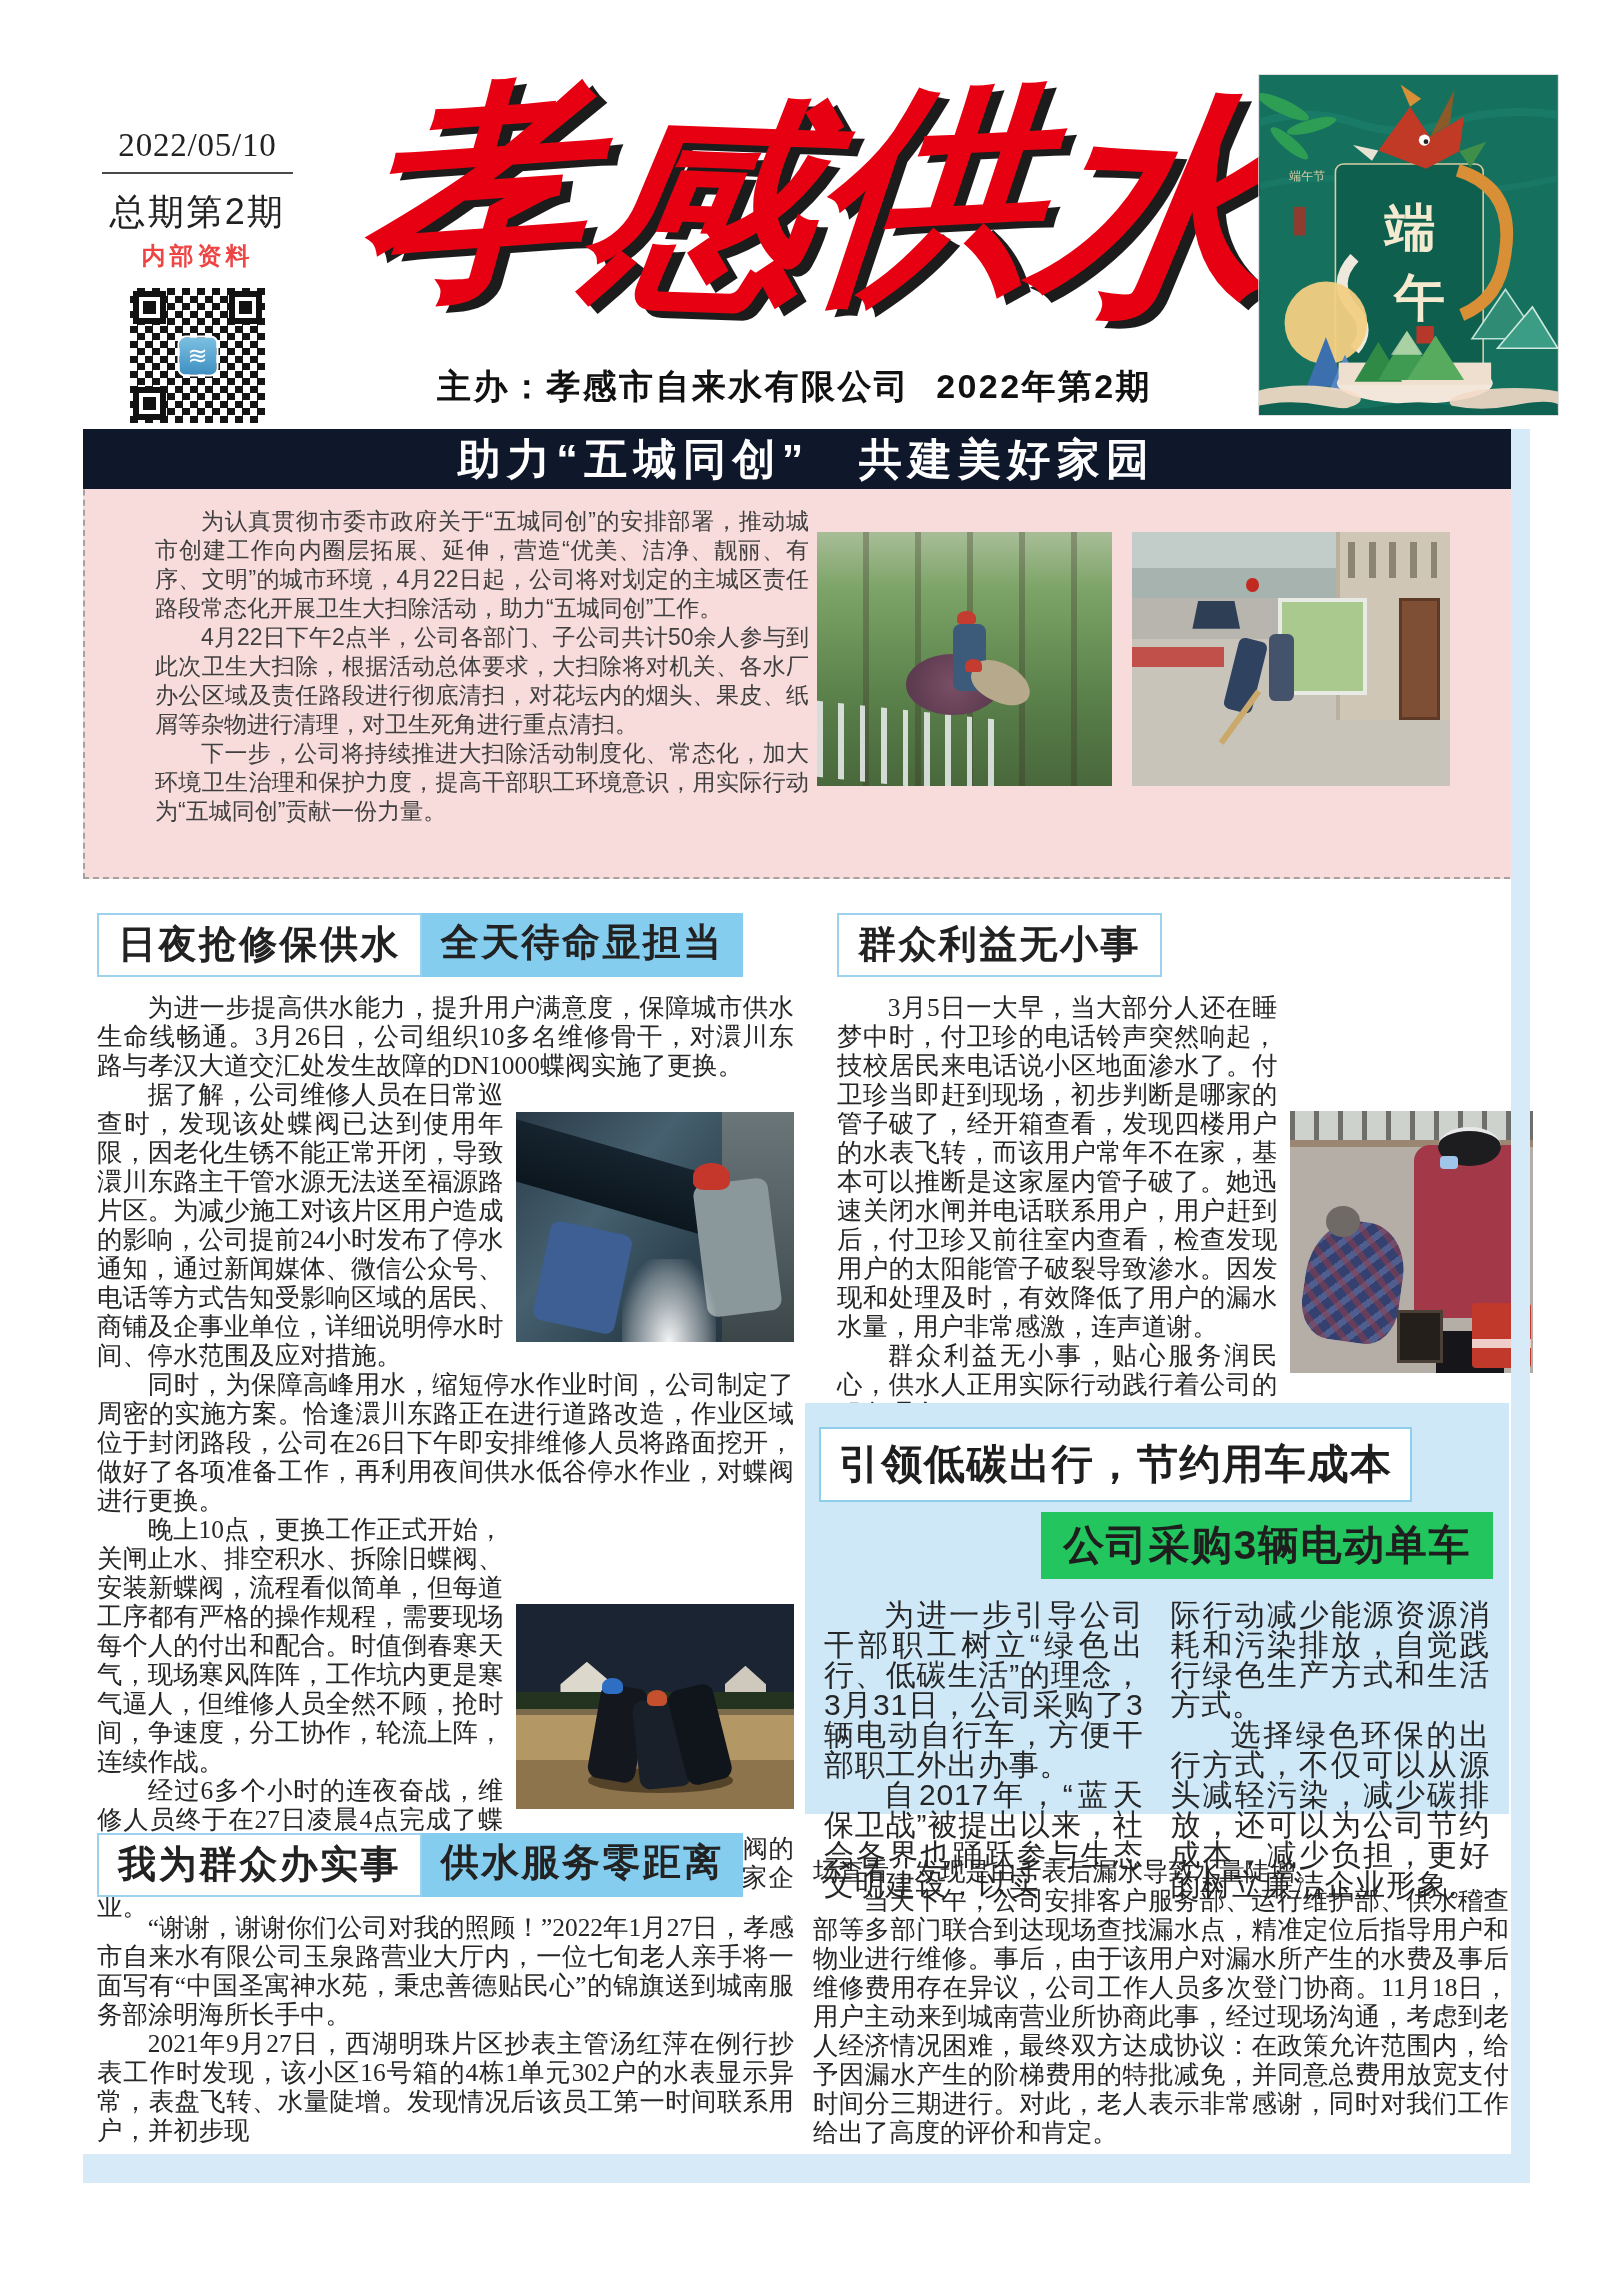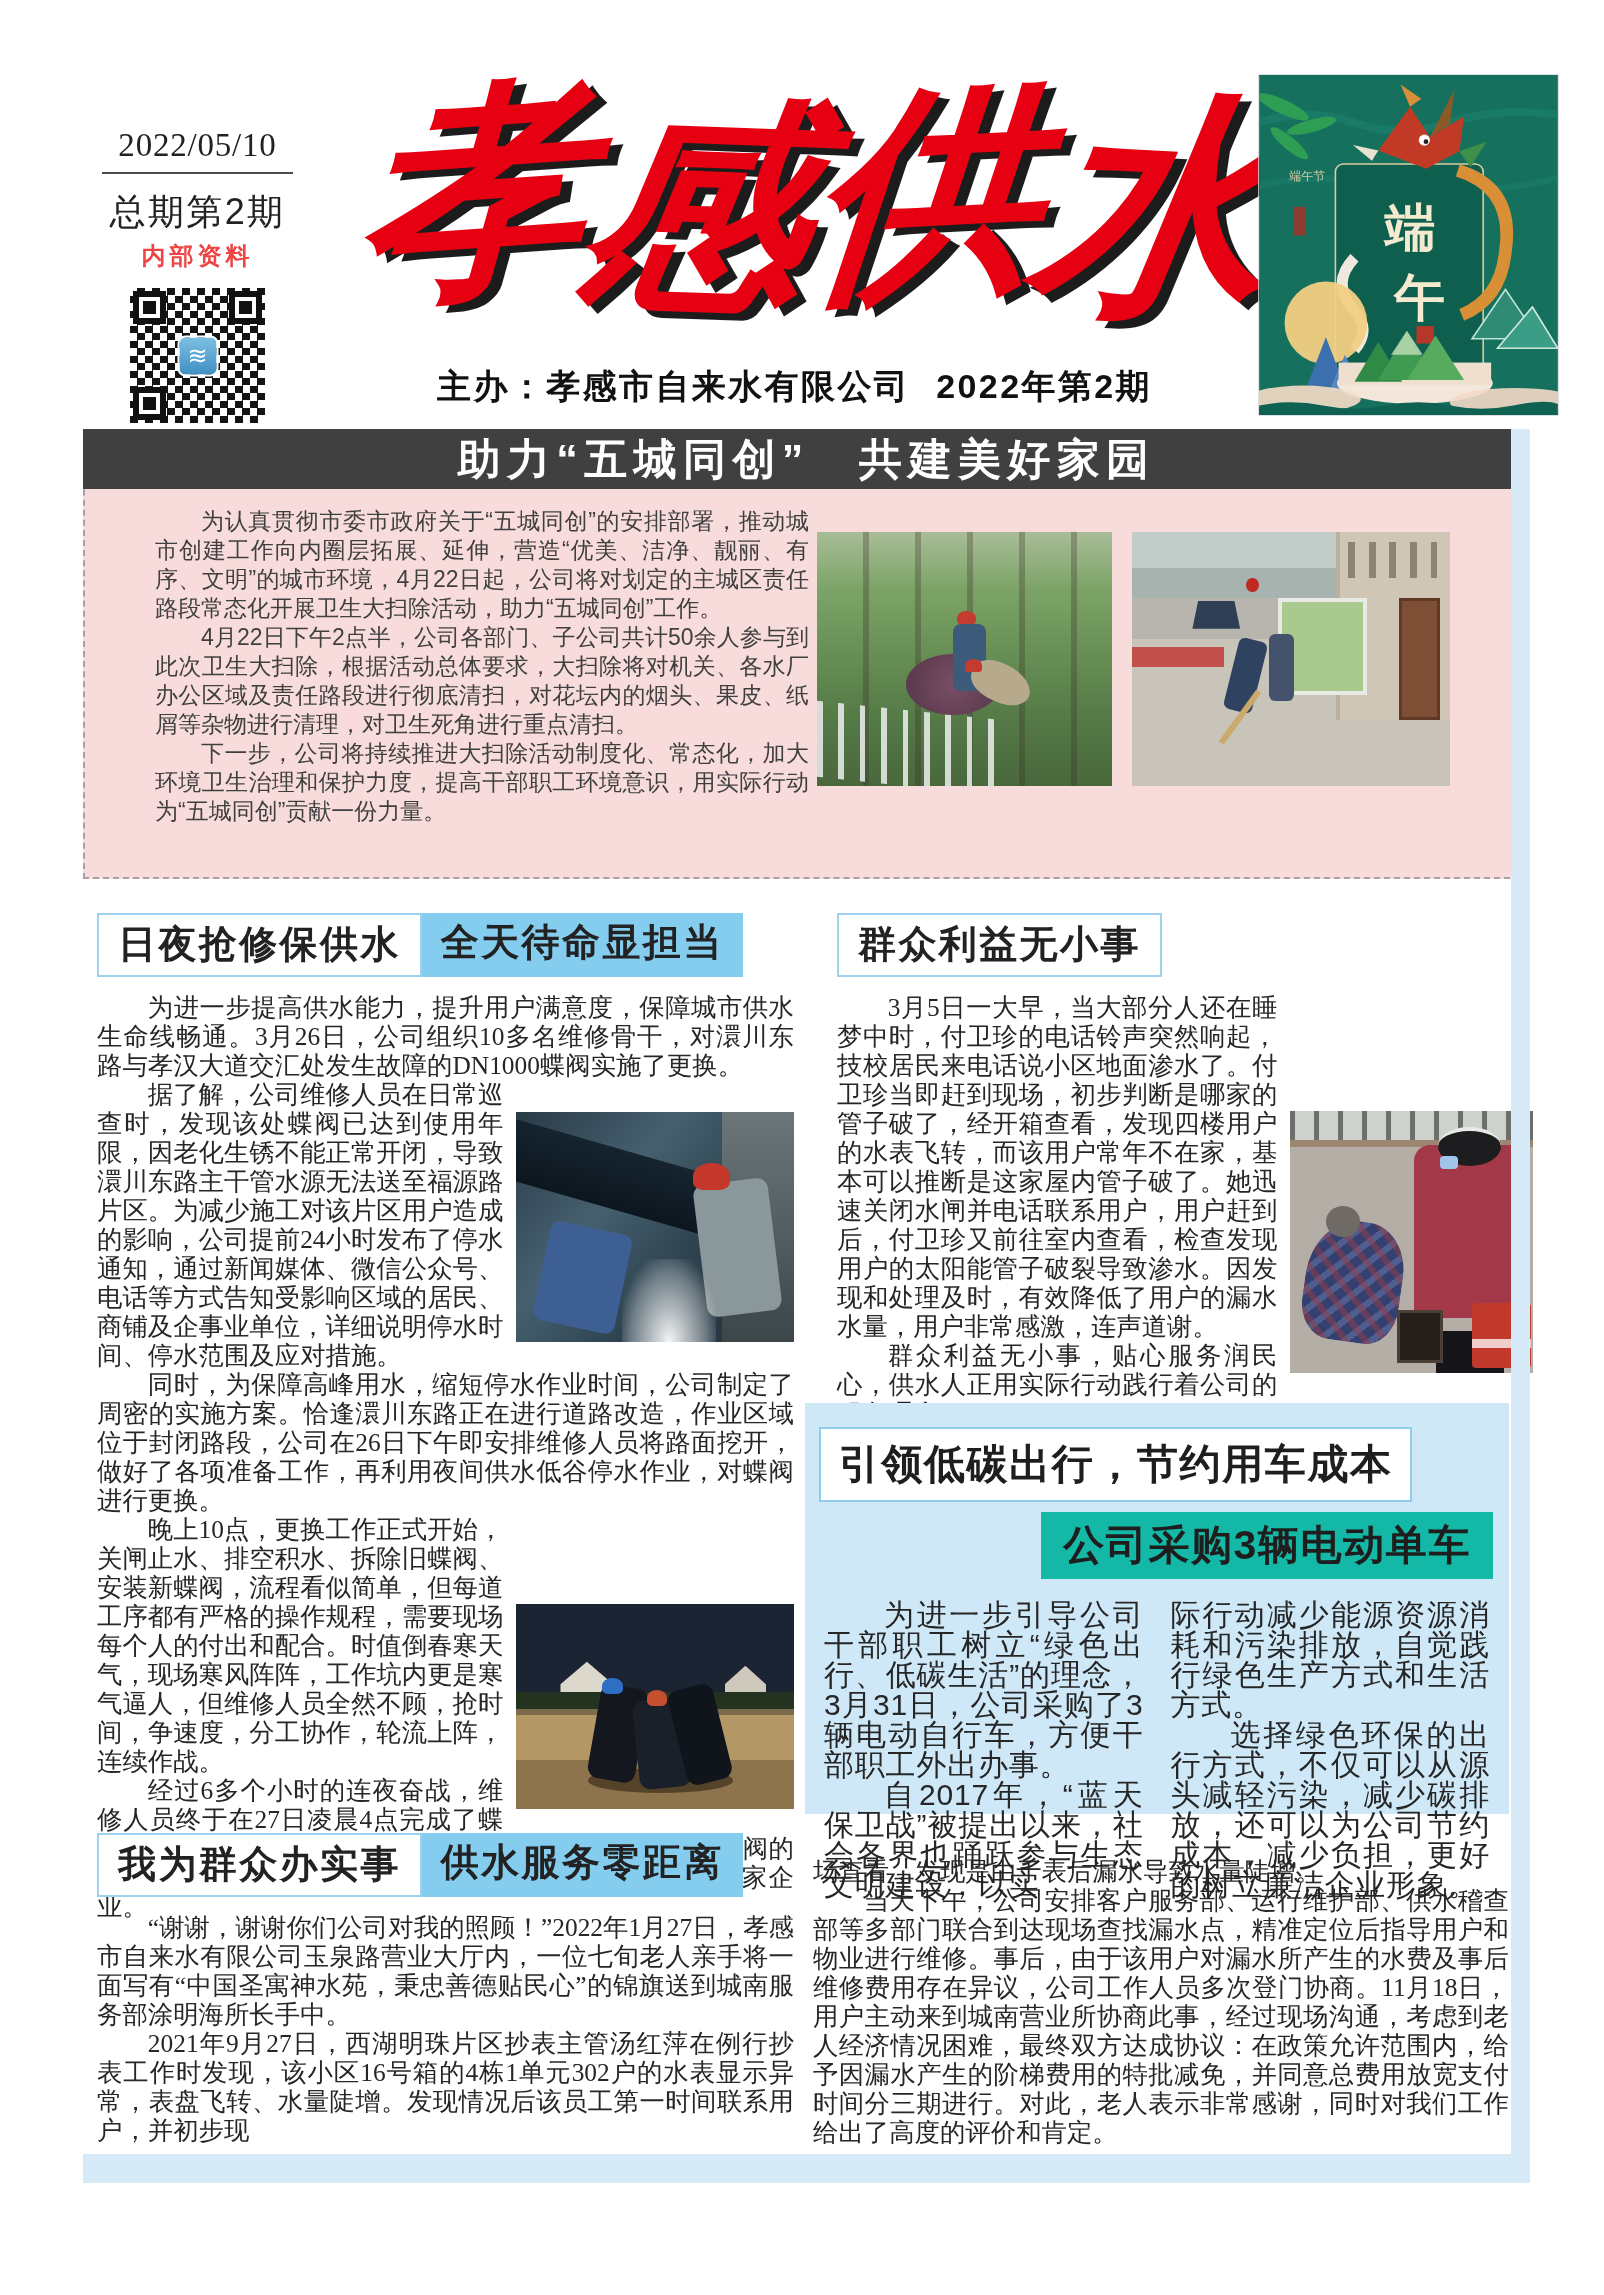--- a/index.html
+++ b/index.html
@@ -35,21 +35,21 @@
   .publisher { position:absolute; left:342px; top:364px; width:905px; text-align:center;
                font-size:34px; font-weight:bold; color:#111; letter-spacing:2.4px; }
   .pub-edition { margin-left:26px; }
 
   .poster { position:absolute; left:1259px; top:75px; width:299px; height:340px; overflow:hidden;
             box-shadow:0 0 0 0.8px #d8d8d8; }
 
   
   .feature-box { position:absolute; left:83px; top:429px; width:1447px; height:450px;
                  border:2.4px dashed #a9a0a0; background:#f8dcdc; }
-  .banner { height:60px; margin:-2.4px; background:#404040; color:#fff; font-weight:bold; font-size:43px;
+  .banner { height:60px; margin:-2.4px; background:#0f172a; color:#fff; font-weight:bold; font-size:43px;
             letter-spacing:6.4px; text-align:center; line-height:60px; }
   .pink-content { position:relative; height:389px; }
   .pink-text { width:724px; padding:20.7px 0 0 30px; font-size:23px; line-height:29px; color:#3f3f3f;
                text-align:justify; }
   .pink-text p { text-indent:2em;margin-left:40px; }
 
   
   .photo { position:relative; overflow:hidden; }
   .photo span { position:absolute; display:block; }
 
@@ -147,21 +147,21 @@
     background-image:repeating-linear-gradient(45deg,rgba(150,60,70,.5) 0 6.4px,transparent 6.4px 16px),
                      repeating-linear-gradient(-45deg,rgba(120,140,190,.4) 0 6.4px,transparent 6.4px 16px);
     transform:rotate(8deg); }
   .photo-3 .head2 { left:15%; top:36%; width:14%; height:12%; background:#6f6a66; border-radius:50%; }
   .photo-3 .meterbox { left:44%; bottom:4%; width:19%; height:20%; background:#241f1a; border:3.2px solid #4a4038; }
 
   
   .blue-panel { position:absolute; left:805px; top:1403px; width:704px; height:411px; background:#cfe8f8; }
   .bp-t1 { display:inline-block; margin:24px 0 0 14.3px; background:#fff; border:2.4px solid #8fcdec;
            font-weight:bold; font-size:41px; color:#1e1e1e; letter-spacing:1.6px; padding:8px 17.5px; }
-  .bp-t2 { display:block; width:fit-content; margin:9.5px 16px 0 auto; background:#14b8a6;
+  .bp-t2 { display:block; width:fit-content; margin:9.5px 16px 0 auto; background:#22c55e;
            font-weight:bold; font-size:41px; color:#1e1e1e; letter-spacing:1.6px; padding:6.4px 22px; }
   .bp-cols { display:flex; gap:27px; padding:20.7px 19px 0; }
   .bp-col { flex:1; font-family:Liberation Sans, sans-serif; font-size:30px; line-height:30px;
             color:#262626; text-align:justify; letter-spacing:0.8px; }
   .bp-col p { text-indent:2em; }
   .bp-col p.cont { text-indent:0; }
 
   
   .right-stripe { position:absolute; left:1511px; top:429px; width:19px; height:1754px; background:#d6eaf8; }
   .bottom-bar { position:absolute; left:83px; top:2154px; width:1447px; height:29px; background:#d6eaf8; }

